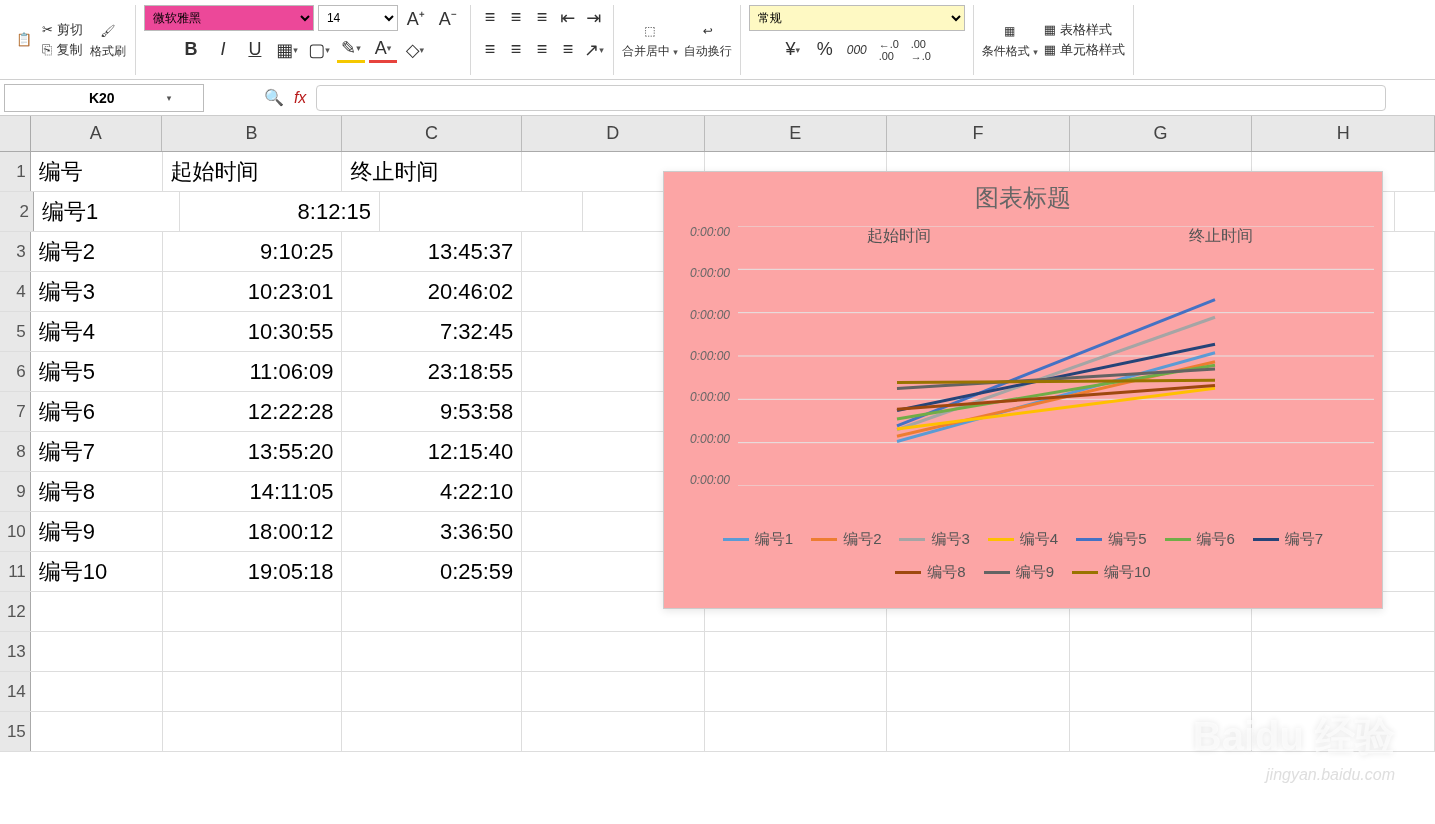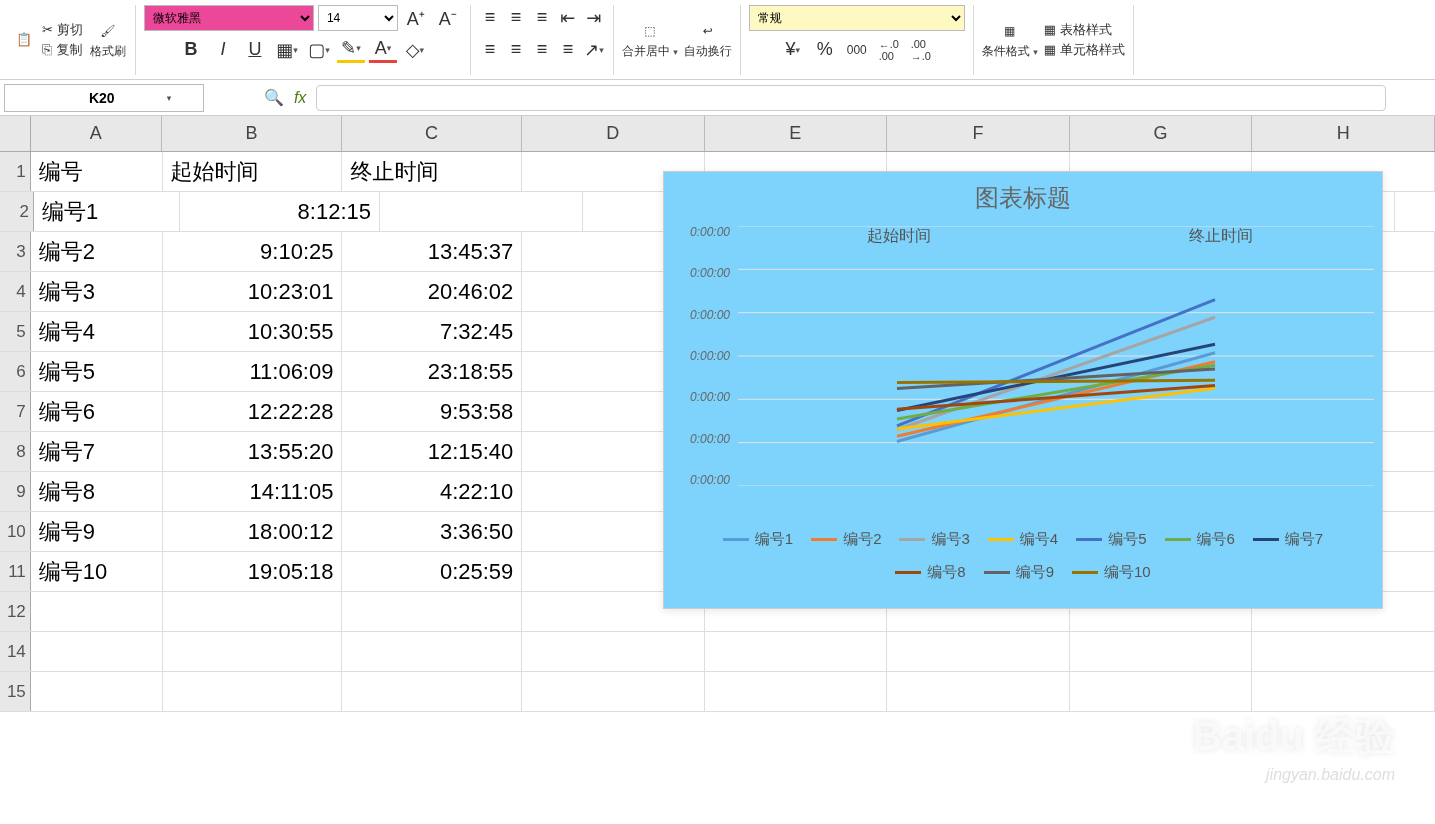--- a/index.html
+++ b/index.html
@@ -21,37 +21,37 @@
 .col { display: flex; flex-direction: column; gap: 2px; }
 .row-h { display: flex; gap: 4px; align-items: center; }
 .nfmt { width: 216px; height: 26px; border: 1px solid #bbb; font-size: 12px; padding: 0 4px; background: #fef9c3; }
 
 
 .fbar { height: 36px; display: flex; align-items: center; border-bottom: 1px solid #ccc; background: #fff; }
 .name-box { width: 200px; height: 28px; border: 1px solid #bbb; margin-left: 4px; display: flex; align-items: center; justify-content: center; font-size: 14px; }
 .name-box input { border: none; width: 130px; text-align: center; font-size: 14px; outline: none; font-weight: bold; }
 .fx-area { display: flex; align-items: center; margin-left: 60px; gap: 10px; }
 .fx-input { width: 1070px; height: 26px; border: 1px solid #ccc; border-radius: 4px; padding: 0 6px; background: #fff; }
-.fx-label { font-style: italic; color: #4d7c0f; font-size: 16px; }
+.fx-label { font-style: italic; color: #b91c1c; font-size: 16px; }
 
 
 .grid { position: relative; overflow: auto; height: 708px; }
 .col-headers { display: flex; position: sticky; top: 0; background: #e8e8e8; border-bottom: 1px solid #aaa; height: 36px; }
 .row-header-space { width: 34px; background: #e8e8e8; border-right: 1px solid #aaa; }
 .col-h { border-right: 1px solid #bbb; display: flex; align-items: center; justify-content: center; font-size: 18px; color: #444; background: #e8e8e8; }
 .cA { width: 146px; } .cB { width: 200px; } .cC { width: 200px; }
 .cD, .cE, .cF, .cG, .cH { width: 203px; }
 
 .grow { display: flex; height: 40px; border-bottom: 1px solid #ddd; }
 .row-h-cell { width: 34px; background: #e8e8e8; border-right: 1px solid #aaa; display: flex; align-items: center; justify-content: flex-end; padding-right: 4px; font-size: 17px; color: #555; }
 .cell { border-right: 1px solid #ddd; display: flex; align-items: center; padding: 0 8px; font-size: 22px; color: #000; }
 .cell.cB, .cell.cC { justify-content: flex-end; }
 
 
-.chart-box { position: absolute; left: 663px; top: 55px; width: 720px; height: 438px; background: #7dd3fc; border: 1px solid #ccc; box-shadow: 0 2px 8px rgba(0,0,0,.1); }
+.chart-box { position: absolute; left: 663px; top: 55px; width: 720px; height: 438px; background: #fca5a5; border: 1px solid #ccc; box-shadow: 0 2px 8px rgba(0,0,0,.1); }
 .chart-title { text-align: center; font-family: 'SimSun', serif; font-size: 24px; color: #666; padding: 10px 0 6px; }
 .plot { position: relative; height: 290px; margin-left: 10px; }
 .y-labels { position: absolute; left: 0; top: 0; height: 260px; display: flex; flex-direction: column; justify-content: space-between; }
 .y-labels span { font-size: 12px; color: #666; text-align: right; width: 56px; line-height: 12px; font-style: italic; }
 .plot-svg { position: absolute; left: 64px; top: 0; width: 636px; height: 260px; }
 .grid-line { stroke: #e4e4e4; stroke-width: 1; }
 .plot-line { stroke-width: 3; fill: none; }
 .x-labels { display: flex; justify-content: space-around; margin-left: 64px; margin-top: 6px; font-size: 16px; color: #555; }
 .legend { display: flex; flex-wrap: wrap; justify-content: center; gap: 14px 18px; padding: 14px 24px 10px; font-size: 15px; color: #555; }
 .legend-item { display: flex; align-items: center; gap: 6px; }
@@ -133,21 +133,21 @@
     </div>
   </div>
 
   <div class="rgroup" style="flex-direction:column;">
     <div class="row-h">
       <select class="nfmt"><option>常规</option></select>
     </div>
     <div class="row-h">
       <span class="toolbar-ico">¥<span class="dropdown-arrow">▾</span></span>
       <span class="toolbar-ico">%</span>
-      <span class="toolbar-ico" style="font-size:12px;">000</span>
+      <span class="toolbar-ico" style="font-size:12px;font-style:italic;">000</span>
       <span class="toolbar-ico" style="font-size:11px;">←.0<br>.00</span>
       <span class="toolbar-ico" style="font-size:11px;">.00<br>→.0</span>
     </div>
   </div>
 
   <div class="rgroup">
     <div class="rbtn">
       <span class="icon-box">▦</span>
       <span><span>条件格式</span> <span class="dropdown-arrow">▾</span></span>
     </div>
@@ -304,20 +304,31 @@
         <div class="cell cB">19:05:18</div>
         <div class="cell cC">0:25:59</div>
         <div class="cell cD"></div>
         <div class="cell cE"></div>
         <div class="cell cF"></div>
         <div class="cell cG"></div>
         <div class="cell cH"></div>
       </div>
       <div class="grow">
         <div class="row-h-cell">12</div>
+        <div class="cell cA"></div>
+        <div class="cell cB"></div>
+        <div class="cell cC"></div>
+        <div class="cell cD"></div>
+        <div class="cell cE"></div>
+        <div class="cell cF"></div>
+        <div class="cell cG"></div>
+        <div class="cell cH"></div>
+      </div>
+      <div class="grow">
+        <div class="row-h-cell">13</div>
         <div class="cell cA"></div>
         <div class="cell cB"></div>
         <div class="cell cC"></div>
         <div class="cell cD"></div>
         <div class="cell cE"></div>
         <div class="cell cF"></div>
         <div class="cell cG"></div>
         <div class="cell cH"></div>
       </div>
       <div class="grow">

